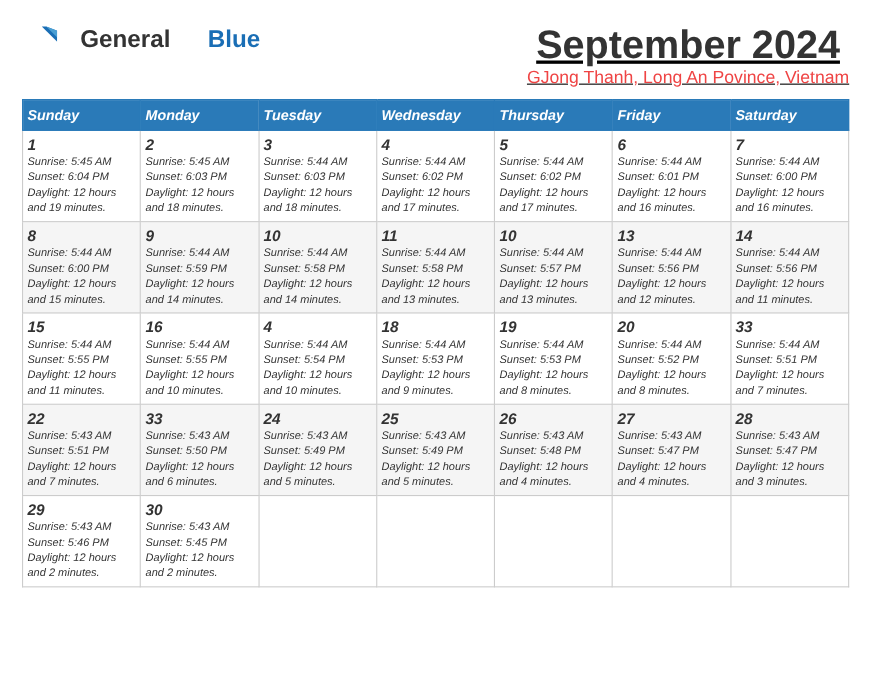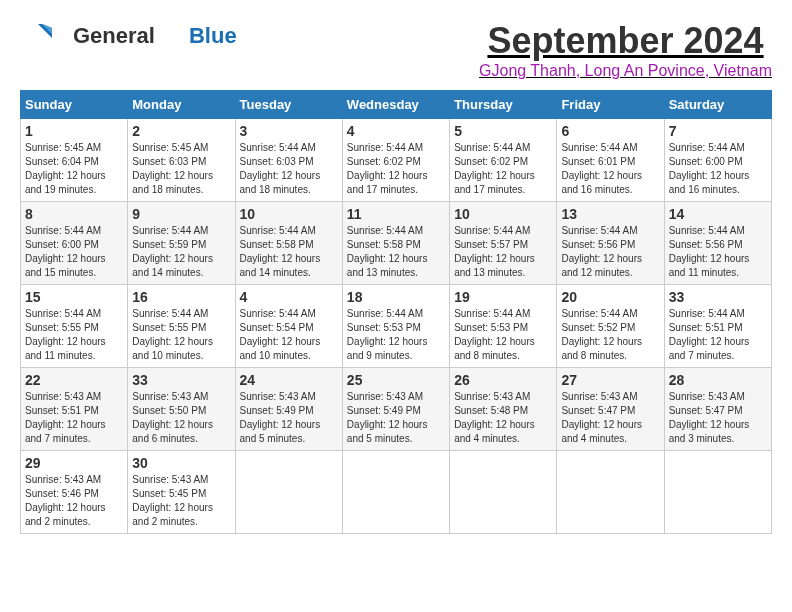--- a/index.html
+++ b/index.html
@@ -37,26 +37,27 @@
       text-align: center;
       text-decoration: underline;
     }
     .month-title {
       font-size: 36px;
       font-weight: bold;
       color: #333;
     }
     .location-title {
       font-size: 16px;
-      color: #a21caf;
+      color: #ef4444;
     }
     table {
       width: 100%;
       border-collapse: collapse;
       font-size: 11px;
+      font-style: italic;
     }
     thead th {
       background-color: #2a7ab8;
       color: #fff;
       padding: 6px 4px;
       text-align: left;
       font-size: 13px;
       font-weight: bold;
       border: 1px solid #2a7ab8;
     }

